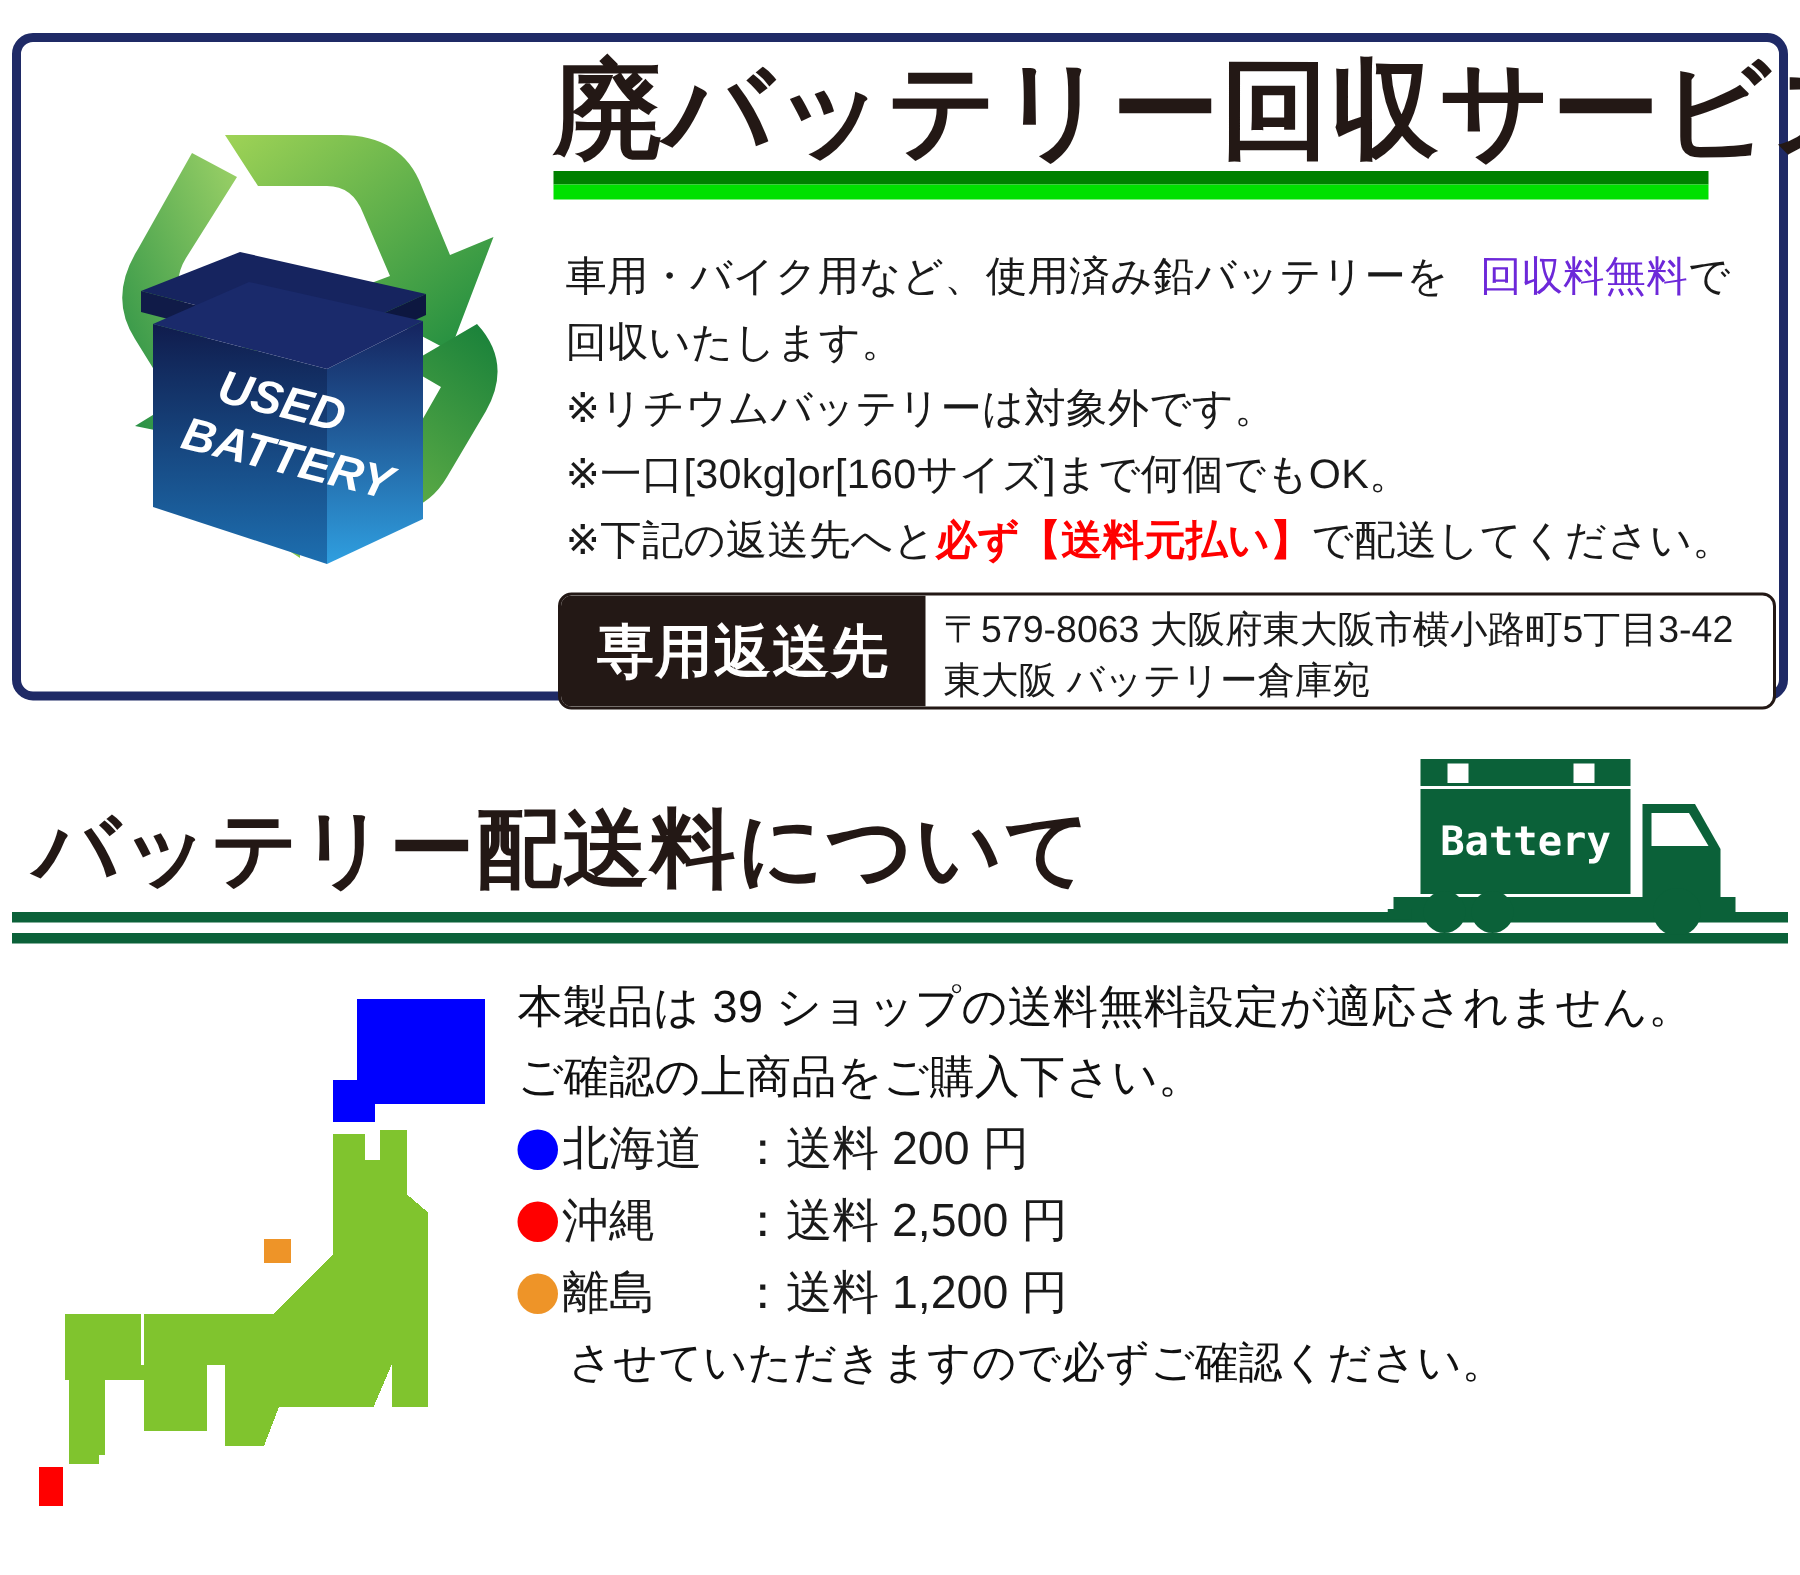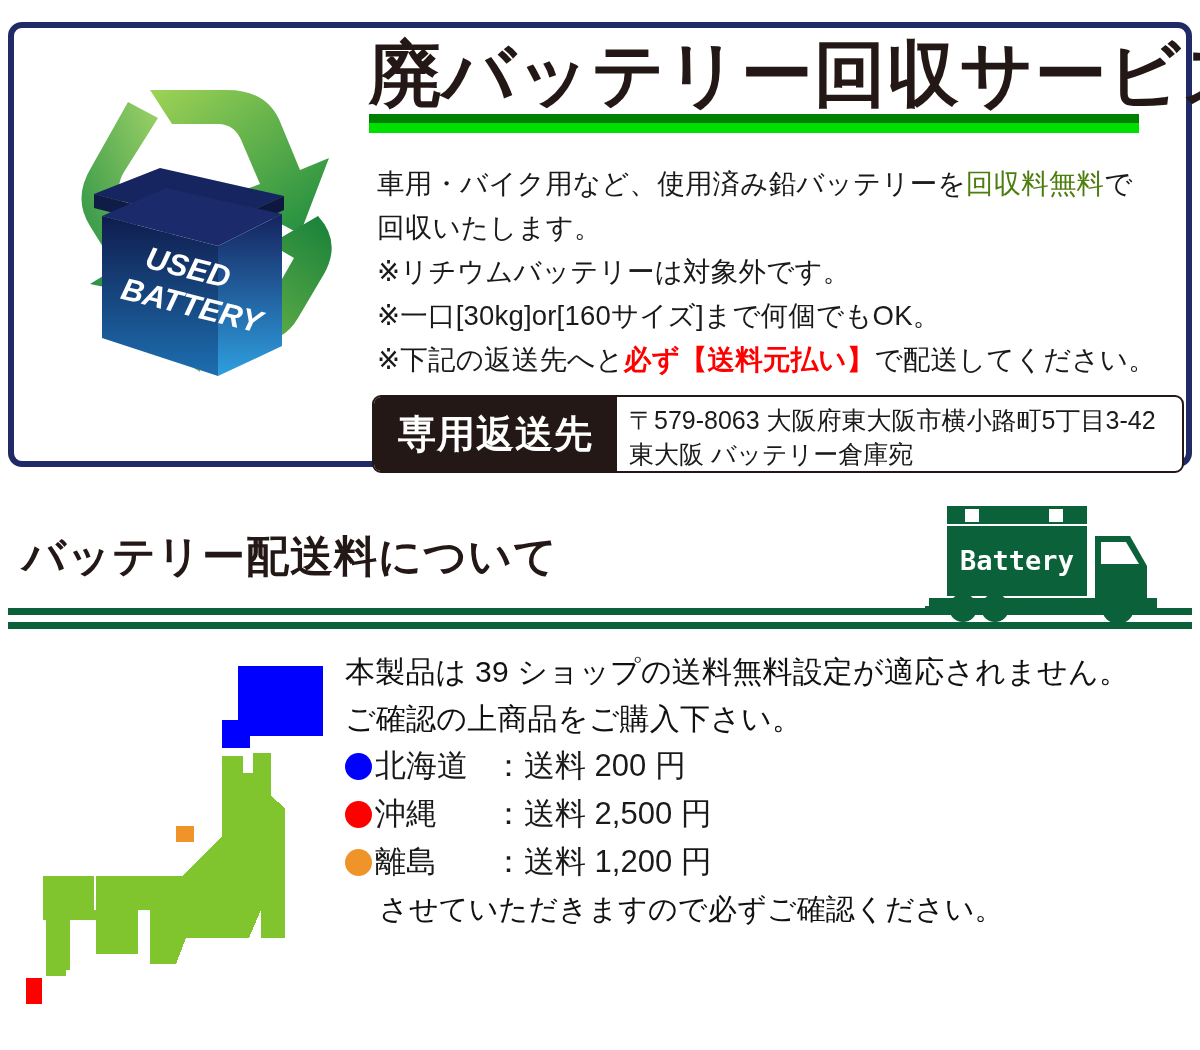--- a/index.html
+++ b/index.html
@@ -33,21 +33,21 @@
   }
   .title-bar-dark { width: 770px; height: 9px; background: #008000; margin-top: 2px; }
   .title-bar-light { width: 770px; height: 10px; background: #00e000; }
 
   
   .body-copy { position: absolute; left: 363px; top: 134px; width: 815px; }
   .body-line {
     font-size: 27.5px; line-height: 44px; color: #1a1a1a;
     white-space: nowrap; letter-spacing: 0.2px;
   }
-  .red { color: #4d7c0f; }
+  .red { color: #6d28d9; margin-left: 21px; }
   .red-bold { color: #ff0000; font-weight: bold; }
 
   
   .addr-box {
     position: absolute; left: 358px; top: 367px;
     width: 812px; height: 78px;
     border: 2.5px solid #231815; border-radius: 9px;
     background: #ffffff; overflow: hidden; display: flex;
   }
   .addr-label {
@@ -55,21 +55,21 @@
     display: flex; align-items: center; justify-content: center;
     color: #ffffff; font-size: 38px; font-weight: bold; letter-spacing: 1px;
   }
   .addr-text { flex: 1; padding: 6px 0 16px 12px; }
   .addr-line { font-size: 25px; line-height: 34px; color: #1a1a1a; white-space: nowrap; }
 
   
   .sec-head-wrap { position: absolute; left: 0; top: 500px; width: 1200px; }
   .sec-title {
     position: absolute; left: 22px; top: 28px;
-    font-size: 43px; font-weight: bold; letter-spacing: 1px;
+    font-size: 57px; font-weight: bold; letter-spacing: 1px;
     color: #231815; white-space: nowrap;
   }
   .rule-top { position: absolute; left: 8px; top: 108px; width: 1184px; height: 7px; background: #0b6139; }
   .rule-bot { position: absolute; left: 8px; top: 122px; width: 1184px; height: 7px; background: #0b6139; }
 
   .truck-wrap { position: absolute; left: 925px; top: 498px; width: 265px; height: 125px; }
   .truck-wrap svg { width: 100%; height: 100%; display: block; }
 
   
   .map-wrap { position: absolute; left: 10px; top: 648px; width: 330px; height: 375px; }

